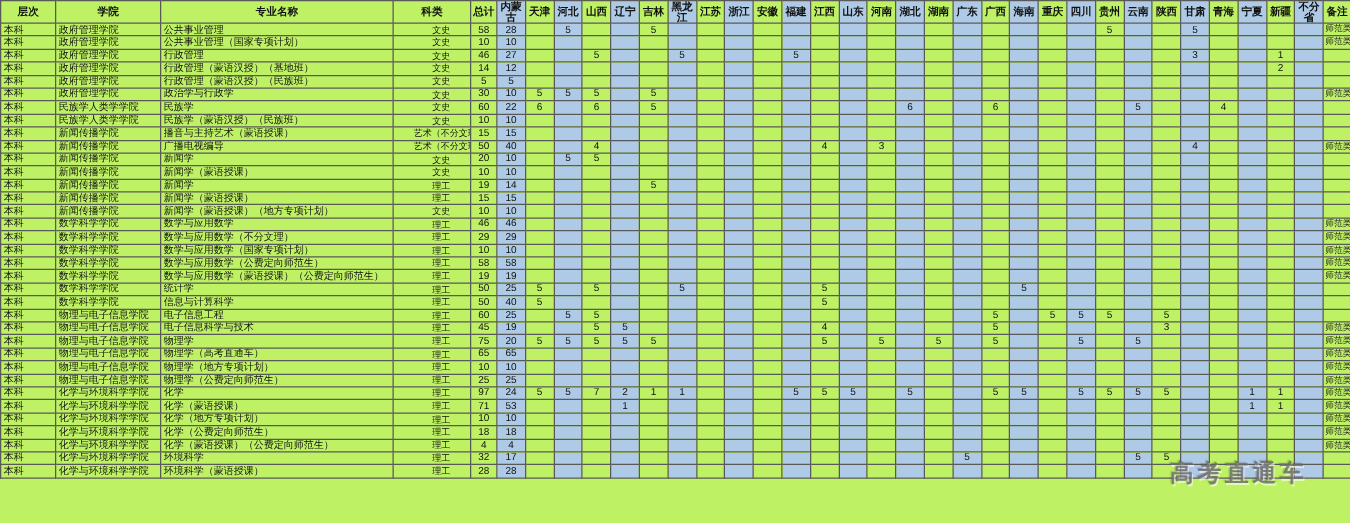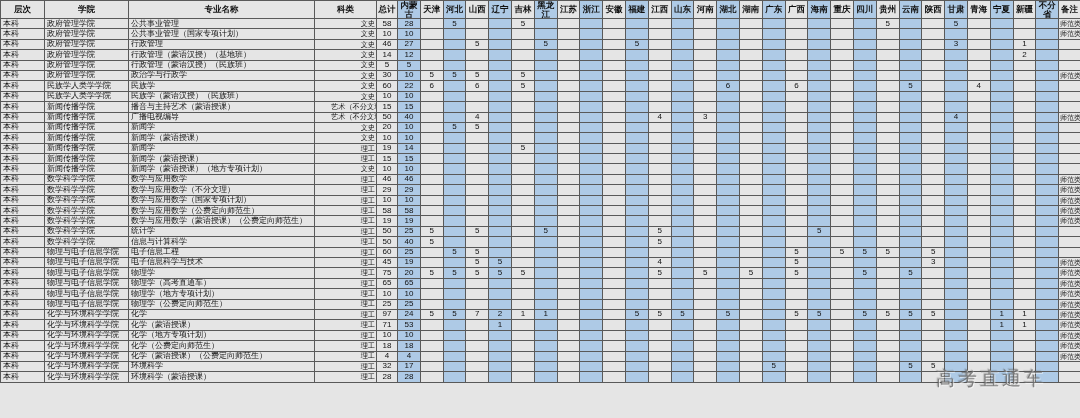--- a/index.html
+++ b/index.html
@@ -1,29 +1,29 @@
 <!DOCTYPE html>
 <html><head>
 <meta charset="utf-8">
 <style>
   html,body{margin:0;padding:0;background:#fff;}
   body{font-family:"Liberation Sans","DejaVu Sans",sans-serif;color:#111;}
-  #wrap{position:relative;width:1080px;height:418px;overflow:hidden;background:#e5e5e5;}
+  #wrap{position:relative;width:1080px;height:418px;overflow:hidden;background:#bef264;}
   table{border-collapse:collapse;table-layout:fixed;width:1080px;border:1.5px solid #333;}
   th,td{border:1px solid #595959;padding:0 1px;overflow:hidden;white-space:nowrap;
         font-size:8px;line-height:1.05;height:10.4px;box-sizing:border-box;}
   thead th{height:17px;font-weight:bold;font-size:8.5px;text-align:center;
            white-space:normal;line-height:1.0;padding:0;}
   td.txt{text-align:left;padding-left:2px;}
   td.num,td.tot{text-align:center;}
-  td.cat{text-align:right;font-size:7.2px;padding-left:16px;}
+  td.cat{text-align:center;font-size:7.2px;padding-left:16px;}
   td.note{text-align:center;font-size:7px;color:#222;}
   .stripe{background:#aecae6;}
   tr.grp td{border-top:1.6px solid #1a1a1a;}
-  .watermark{position:absolute;left:936px;top:366px;font-size:19px;font-weight:normal;
+  .watermark{position:absolute;left:936px;top:366px;font-size:19px;font-weight:bold;
              letter-spacing:3px;color:rgba(108,108,108,0.82);
              text-shadow:1px 1px 0 rgba(255,255,255,0.55),-1px -1px 1px rgba(40,40,40,0.25);
              pointer-events:none;}
 </style>
 </head>
 <body>
 
 <div id="wrap">
   <table>
     <colgroup>

